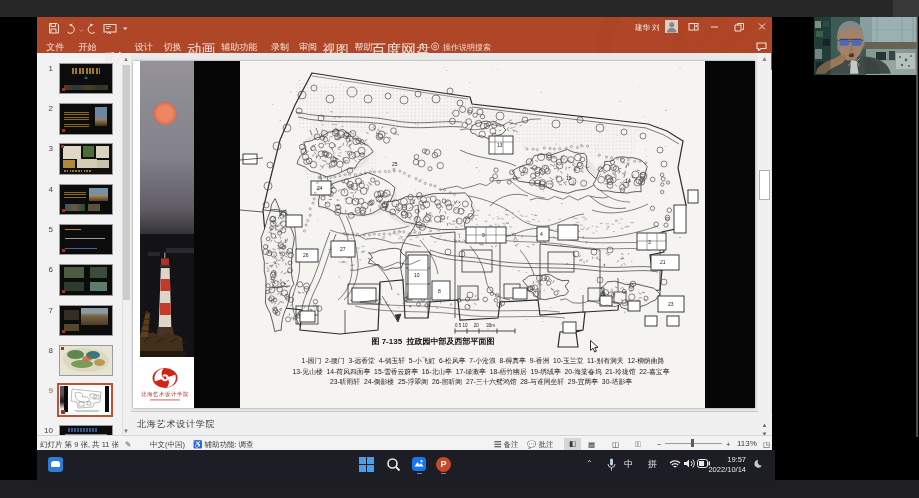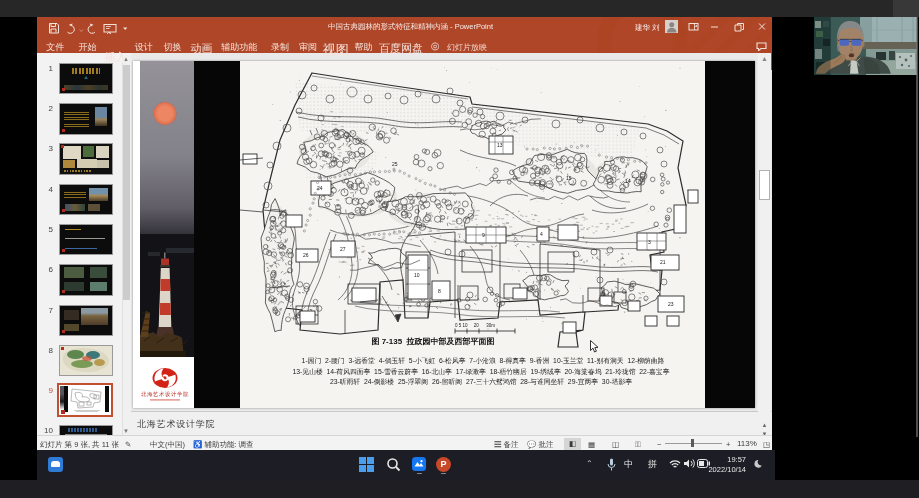--- a/index.html
+++ b/index.html
@@ -20,21 +20,20 @@
     <path d="M0.5,0.5 h7.5 l1.5,1.5 v8 h-9 Z M2,0.5 v3 h4.5 v-3 M2,9.5 v-3.5 h5 v3.5"></path>
     <path d="M22.7,2.6 A4,4 0 1 1 18.5,9.2"></path>
     <path d="M23.6,0.4 L22.5,3.4 L19.9,1.8 Z" fill="#f2e2da" stroke="none"></path>
     <path d="M30.5,6.5 l1.8,2 l1.8,-2" stroke-width="0.8" opacity="0.55"></path>
     <path d="M41.7,2.6 A4,4 0 1 0 45.9,9.2"></path>
     <path d="M40.8,0.4 L41.9,3.4 L44.5,1.8 Z" fill="#f2e2da" stroke="none"></path>
     <rect x="55" y="1.5" width="12" height="7.5"></rect>
       <path d="M57,3.5 h5 M57,5.5 h3.5 M60,9 l-2,2 M60,9 l2,2 M61,9 v2" stroke-width="0.8"></path>
     <path d="M74,4.5 l2.2,2.5 l2.2,-2.5" fill="#f2e2da" stroke="none"></path>
   </svg>
-  <div class="abs" style="left:291px;top:5px;width:220px;font-size:7.5px;color:#f6ece8;white-space:nowrap">中国古典园林的形式特征和精神内涵 - PowerPoint</div>
   <div class="abs" style="left:598px;top:6px;font-size:7.5px;color:#f6ece8;white-space:nowrap">建华 刘</div>
   <div class="abs" style="left:627.5px;top:2.5px;width:13.5px;height:13.5px;background:#d6d0cd"><svg width="13.5" height="13.5" viewBox="0 0 14 14">
         <circle cx="7" cy="5" r="2.6" fill="#8c8683"></circle>
         <path d="M2,13 a5,5 0 0,1 10,0 Z" fill="#8c8683"></path>
       </svg></div>
   <svg class="abs" style="left:650px;top:4px" width="82" height="12" viewBox="0 0 82 12" fill="none" stroke="#f2e2da" stroke-width="1">
     <rect x="2" y="2.5" width="9" height="6.5"></rect>
       <path d="M7.5,2.5 v6.5 M7.5,6 l2,-1.5 M9.5,4 v2" stroke-width="0.8"></path>
     <path d="M24,6 h7"></path>
     <path d="M50.5,4 v-1.5 h6 v6 h-1.5 M48,4 h6 v6 h-6 Z"></path>
@@ -79,29 +78,29 @@
     <span class="abs" style="left:689px;top:3.5px">+</span>
     <span class="abs" style="left:700px;top:3px;font-size:8px">113%</span>
     <span class="abs" style="left:726px;top:3.5px">◳</span>
   </div>
 </div>
 <span style="position:absolute;left:55.3px;top:41px;transform:translateX(-50%);font-size:9px;color:#f4e3db;white-space:nowrap">文件</span>
 <span style="position:absolute;left:87.4px;top:41px;transform:translateX(-50%);font-size:9px;color:#f4e3db;white-space:nowrap">开始</span>
 <span style="position:absolute;left:115.6px;top:50px;transform:translateX(-50%);font-size:11px;color:#f4e3db;white-space:nowrap">插入</span>
 <span style="position:absolute;left:143.8px;top:41px;transform:translateX(-50%);font-size:9px;color:#f4e3db;white-space:nowrap">设计</span>
 <span style="position:absolute;left:172.4px;top:41px;transform:translateX(-50%);font-size:9px;color:#f4e3db;white-space:nowrap">切换</span>
-<span style="position:absolute;left:201.6px;top:41px;transform:translateX(-50%);font-size:11px;color:#f4e3db;white-space:nowrap">动画</span>
+<span style="position:absolute;left:201.6px;top:41px;transform:translateX(-50%);font-size:14px;color:#f4e3db;white-space:nowrap">动画</span>
 <span style="position:absolute;left:239.2px;top:41px;transform:translateX(-50%);font-size:9px;color:#f4e3db;white-space:nowrap">辅助功能</span>
 <span style="position:absolute;left:280px;top:41px;transform:translateX(-50%);font-size:9px;color:#f4e3db;white-space:nowrap">录制</span>
 <span style="position:absolute;left:308px;top:41px;transform:translateX(-50%);font-size:9px;color:#f4e3db;white-space:nowrap">审阅</span>
 <span style="position:absolute;left:335.8px;top:41px;transform:translateX(-50%);font-size:13px;color:#f4e3db;white-space:nowrap">视图</span>
 <span style="position:absolute;left:363.6px;top:41px;transform:translateX(-50%);font-size:9px;color:#f4e3db;white-space:nowrap">帮助</span>
-<span style="position:absolute;left:401px;top:41px;transform:translateX(-50%);font-size:11px;color:#f4e3db;white-space:nowrap">百度网盘</span>
+<span style="position:absolute;left:401px;top:41px;transform:translateX(-50%);font-size:15px;color:#f4e3db;white-space:nowrap">百度网盘</span>
 <span style="position:absolute;left:435px;top:40px;transform:translateX(-50%);font-size:10px;color:#f4e3db">◎</span>
-<span style="position:absolute;left:467px;top:42px;transform:translateX(-50%);font-size:8px;color:#f0d8cd;white-space:nowrap">幻灯片放映</span>
+<span style="position:absolute;left:467px;top:42px;transform:translateX(-50%);font-size:8px;color:#f0d8cd;white-space:nowrap">操作说明搜索</span>
 
 <div class="abs" style="left:140px;top:61px;width:54px;height:347px;overflow:hidden">
     <svg width="54" height="347" viewBox="0 0 54 347" style="position:absolute;left:0;top:0">
       <defs>
         <linearGradient id="sky" x1="0" y1="0" x2="0" y2="1">
           <stop offset="0" stop-color="#959399"></stop>
           <stop offset="0.55" stop-color="#838189"></stop>
           <stop offset="0.85" stop-color="#605d66"></stop>
           <stop offset="1" stop-color="#35333a"></stop>
         </linearGradient>

